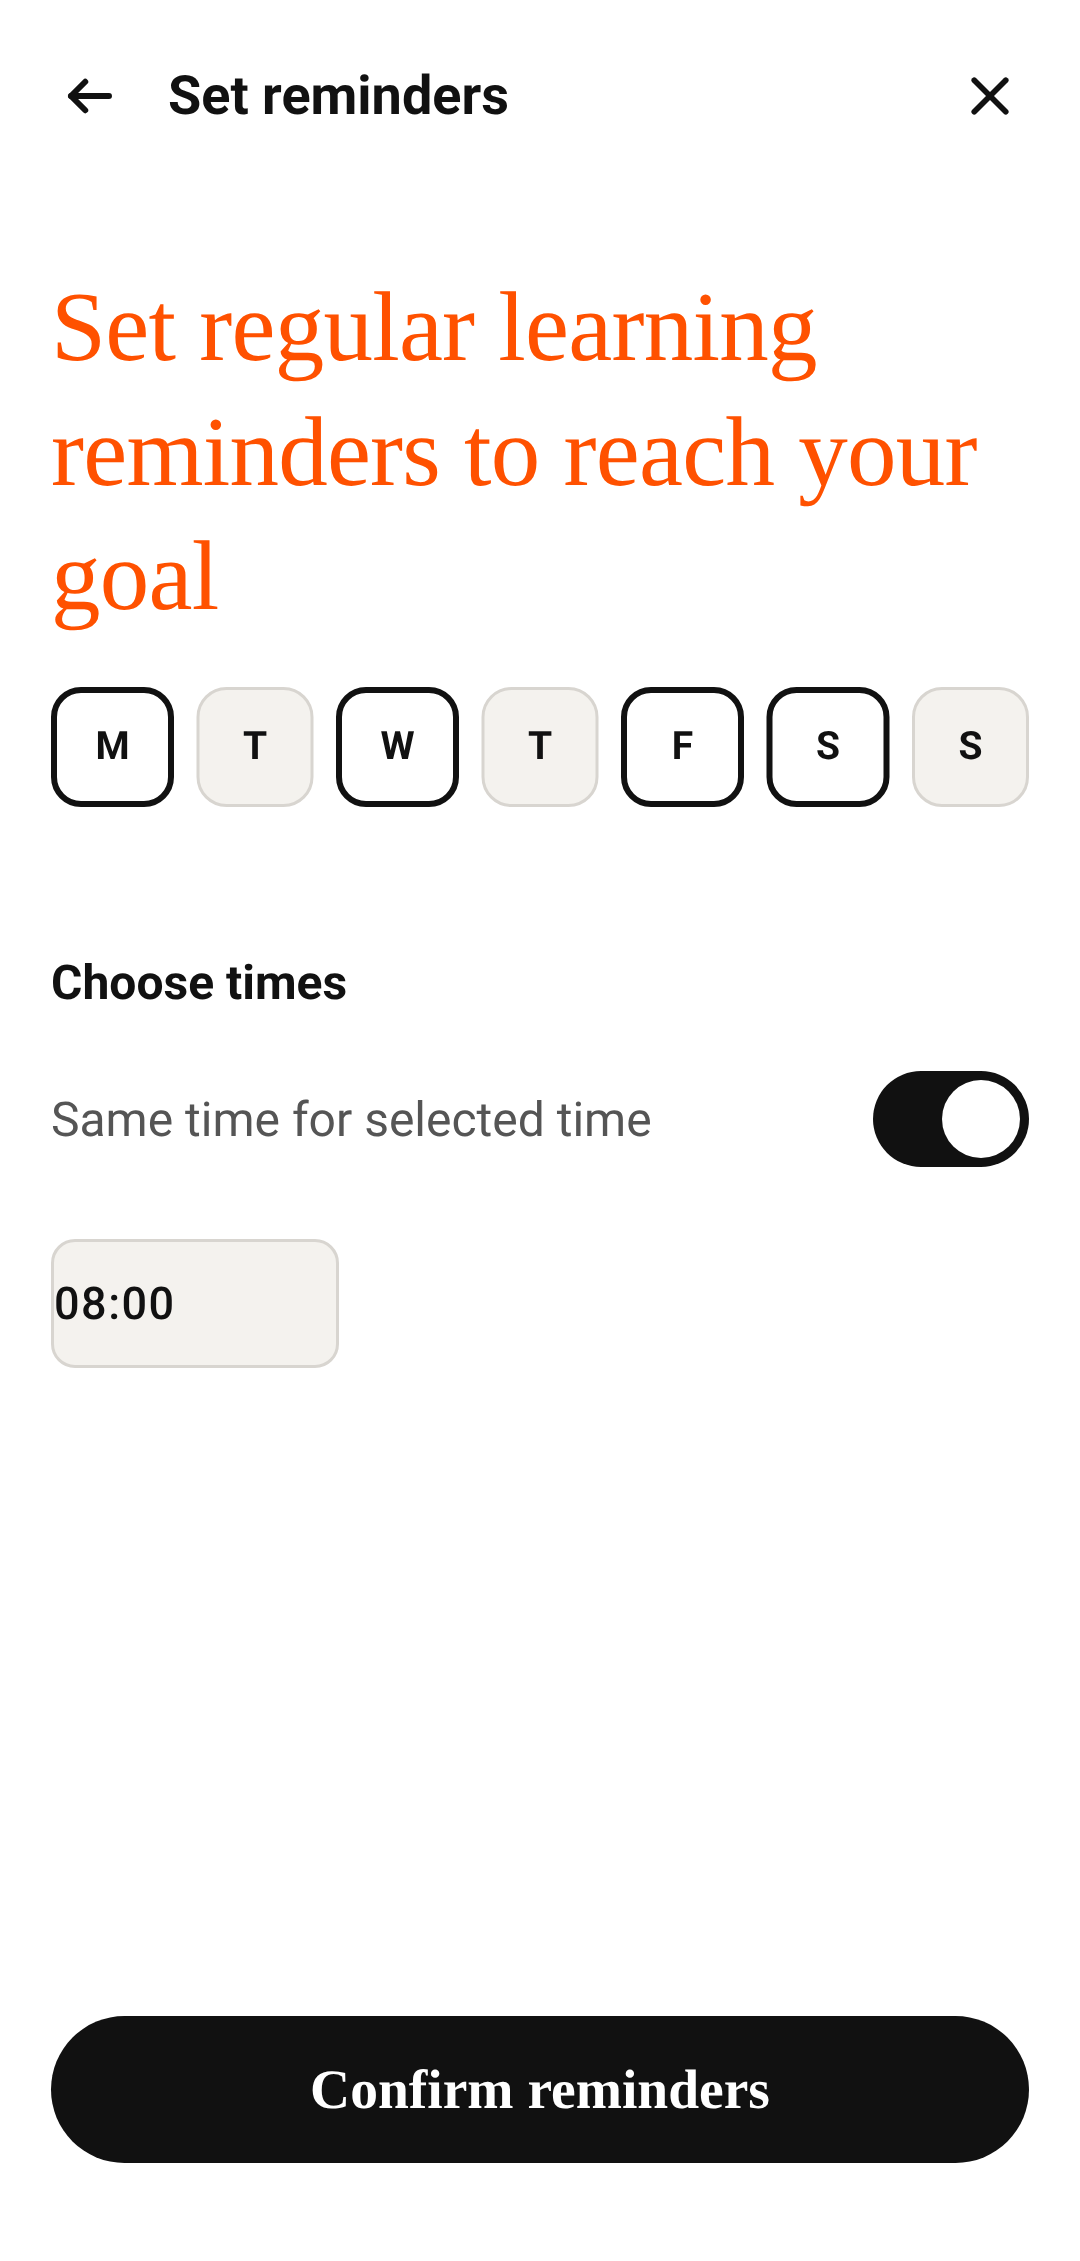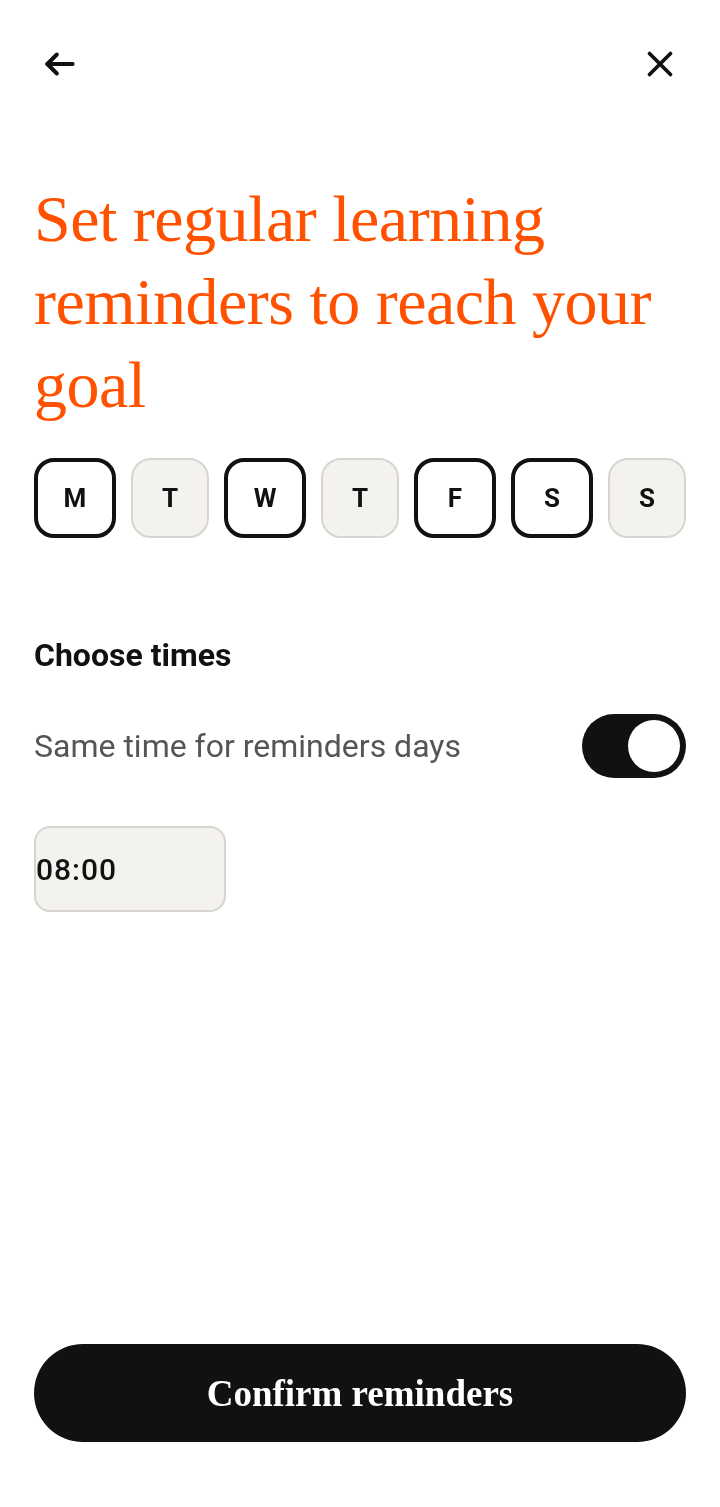--- a/index.html
+++ b/index.html
@@ -151,20 +151,21 @@
 </head>
 <body>
 
 <div class="header">
   <div class="back-btn">
     <svg width="38" height="38" viewBox="0 0 24 24" fill="none" stroke="#111" stroke-width="2.5" stroke-linecap="round" stroke-linejoin="round">
       <line x1="20" y1="12" x2="4" y2="12"></line>
       <polyline points="10 18 4 12 10 6"></polyline>
     </svg>
   </div>
+  <div class="header-title">Set reminders</div>
   <div class="close-btn">
     <svg width="36" height="36" viewBox="0 0 24 24" fill="none" stroke="#111" stroke-width="2.5" stroke-linecap="round">
       <line x1="5" y1="5" x2="19" y2="19"></line>
       <line x1="19" y1="5" x2="5" y2="19"></line>
     </svg>
   </div>
 </div>
 
 <div class="content">
   <div class="hero">Set regular learning reminders to reach your goal</div>
@@ -175,21 +176,21 @@
       <div class="day-pill selected">W</div>
       <div class="day-pill">T</div>
       <div class="day-pill selected">F</div>
       <div class="day-pill selected">S</div>
       <div class="day-pill">S</div>
     </div>
 
   <div class="section-title times">Choose times</div>
 
   <div class="toggle-row">
-    <div class="toggle-label">Same time for reminders days</div>
+    <div class="toggle-label">Same time for selected time</div>
     <div class="toggle">
       <div class="toggle-knob"></div>
     </div>
   </div>
 
   <div class="time-box">
     <span>08:00</span>
   </div>
 </div>
 

